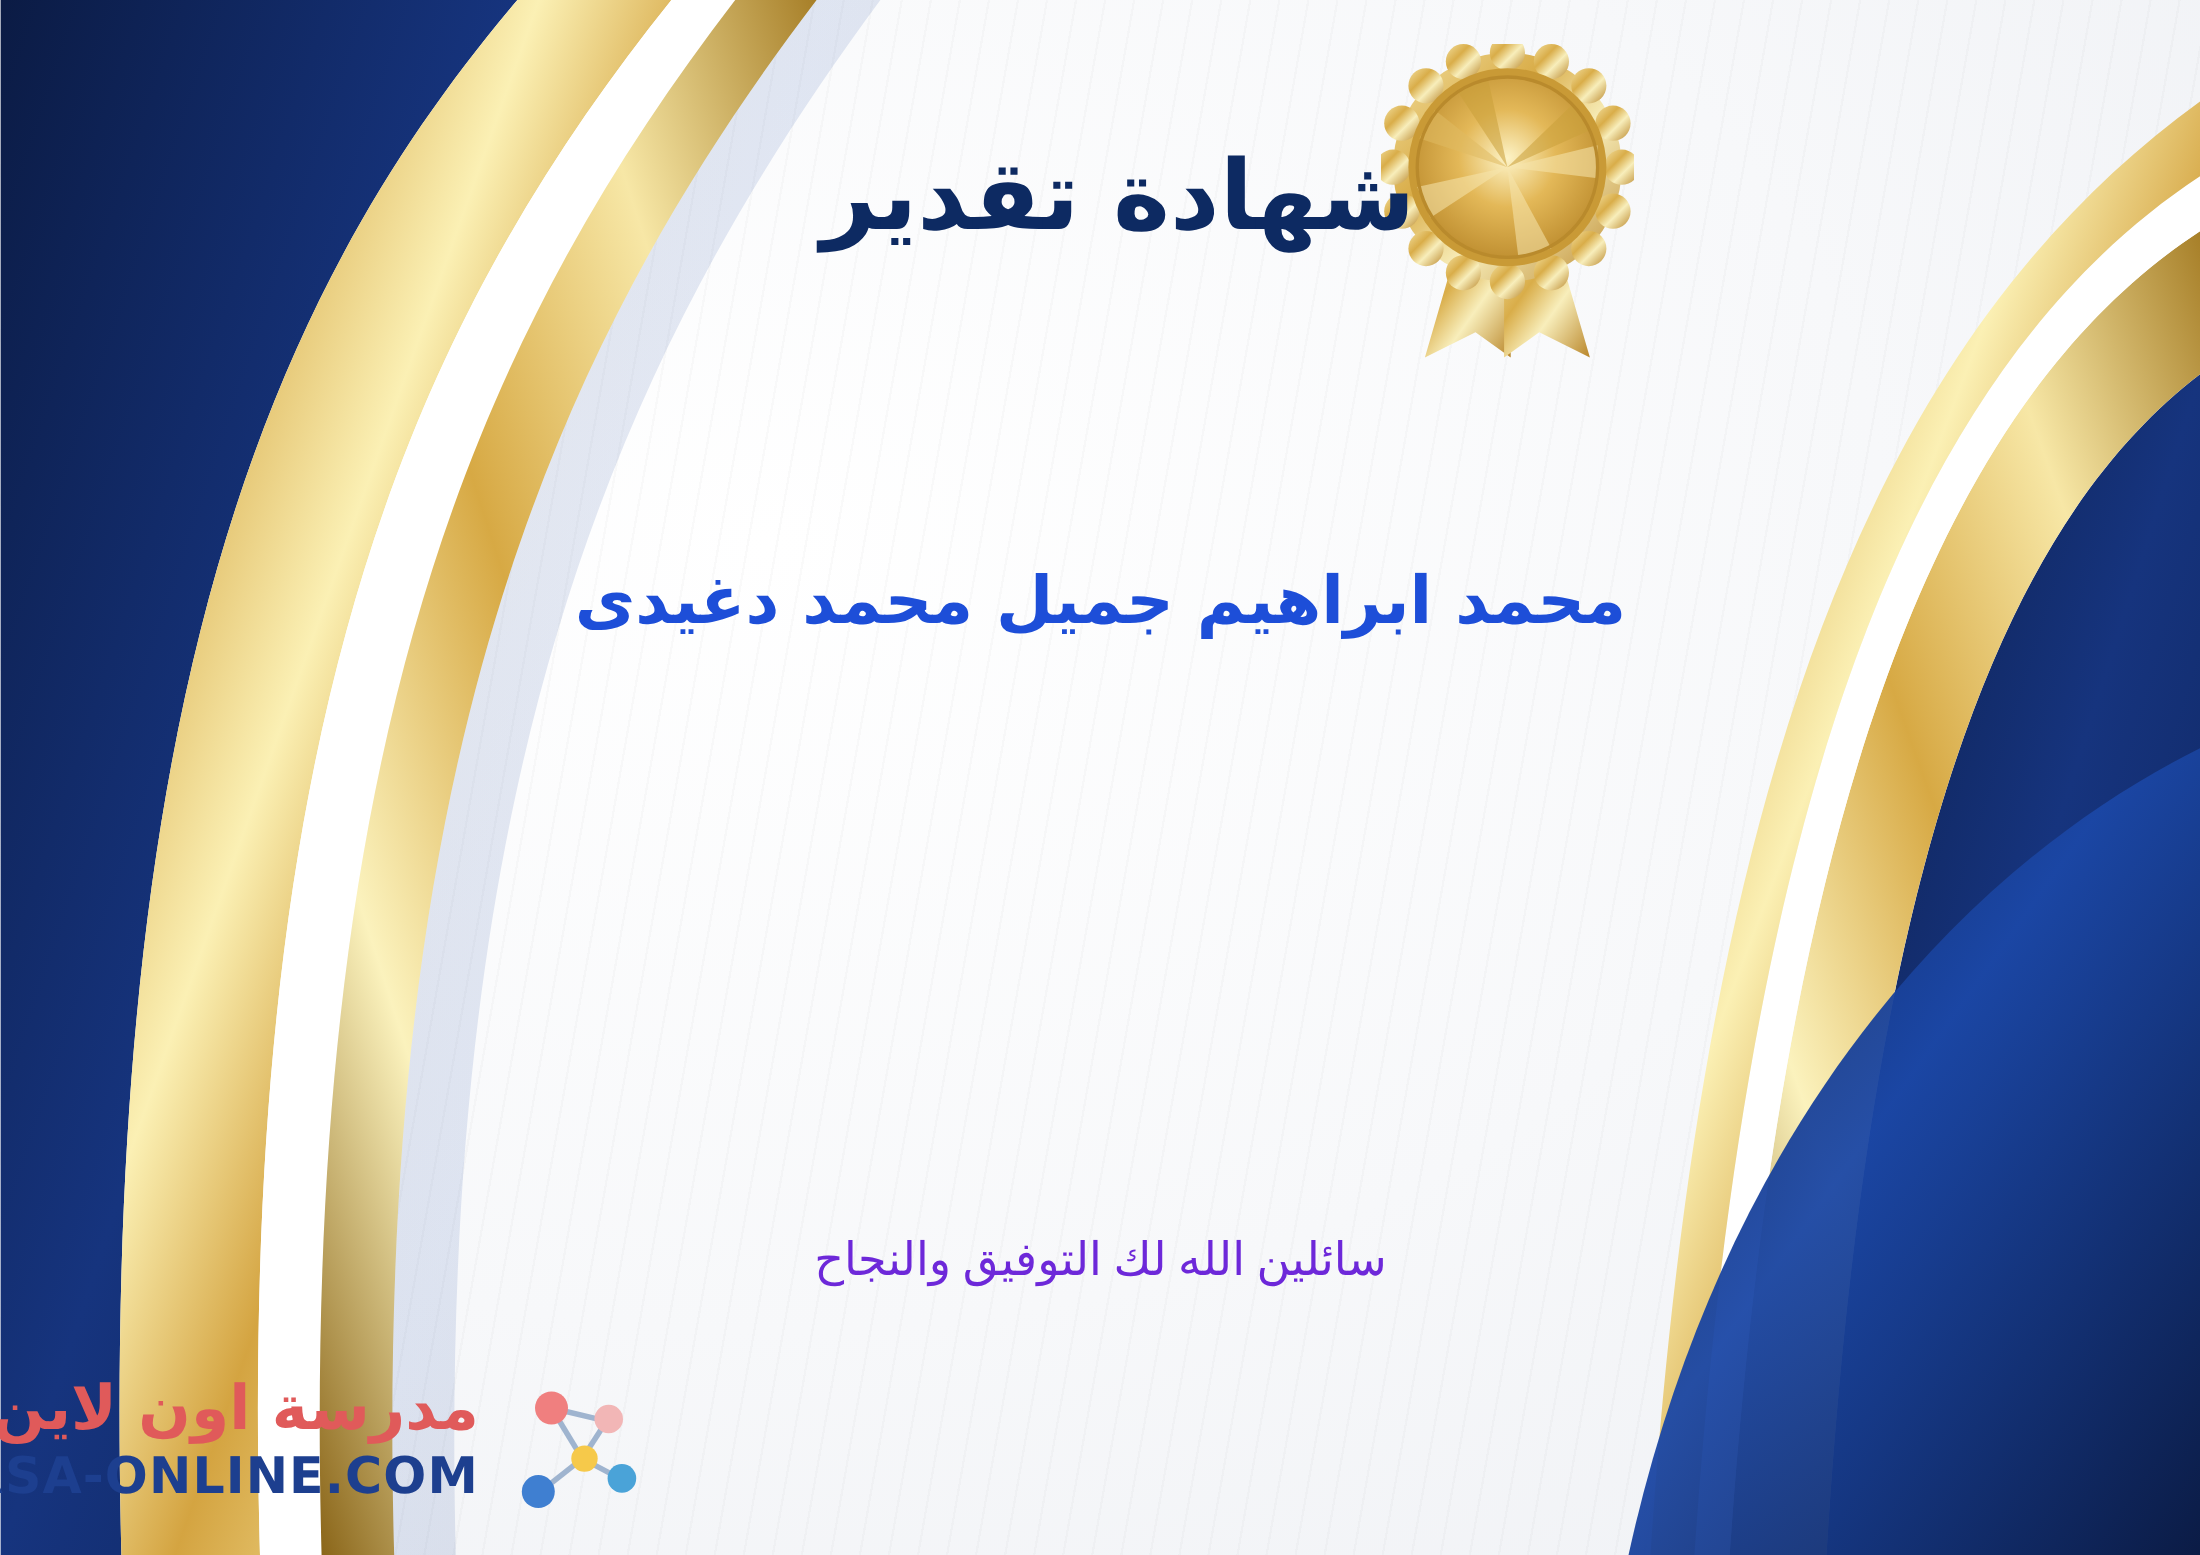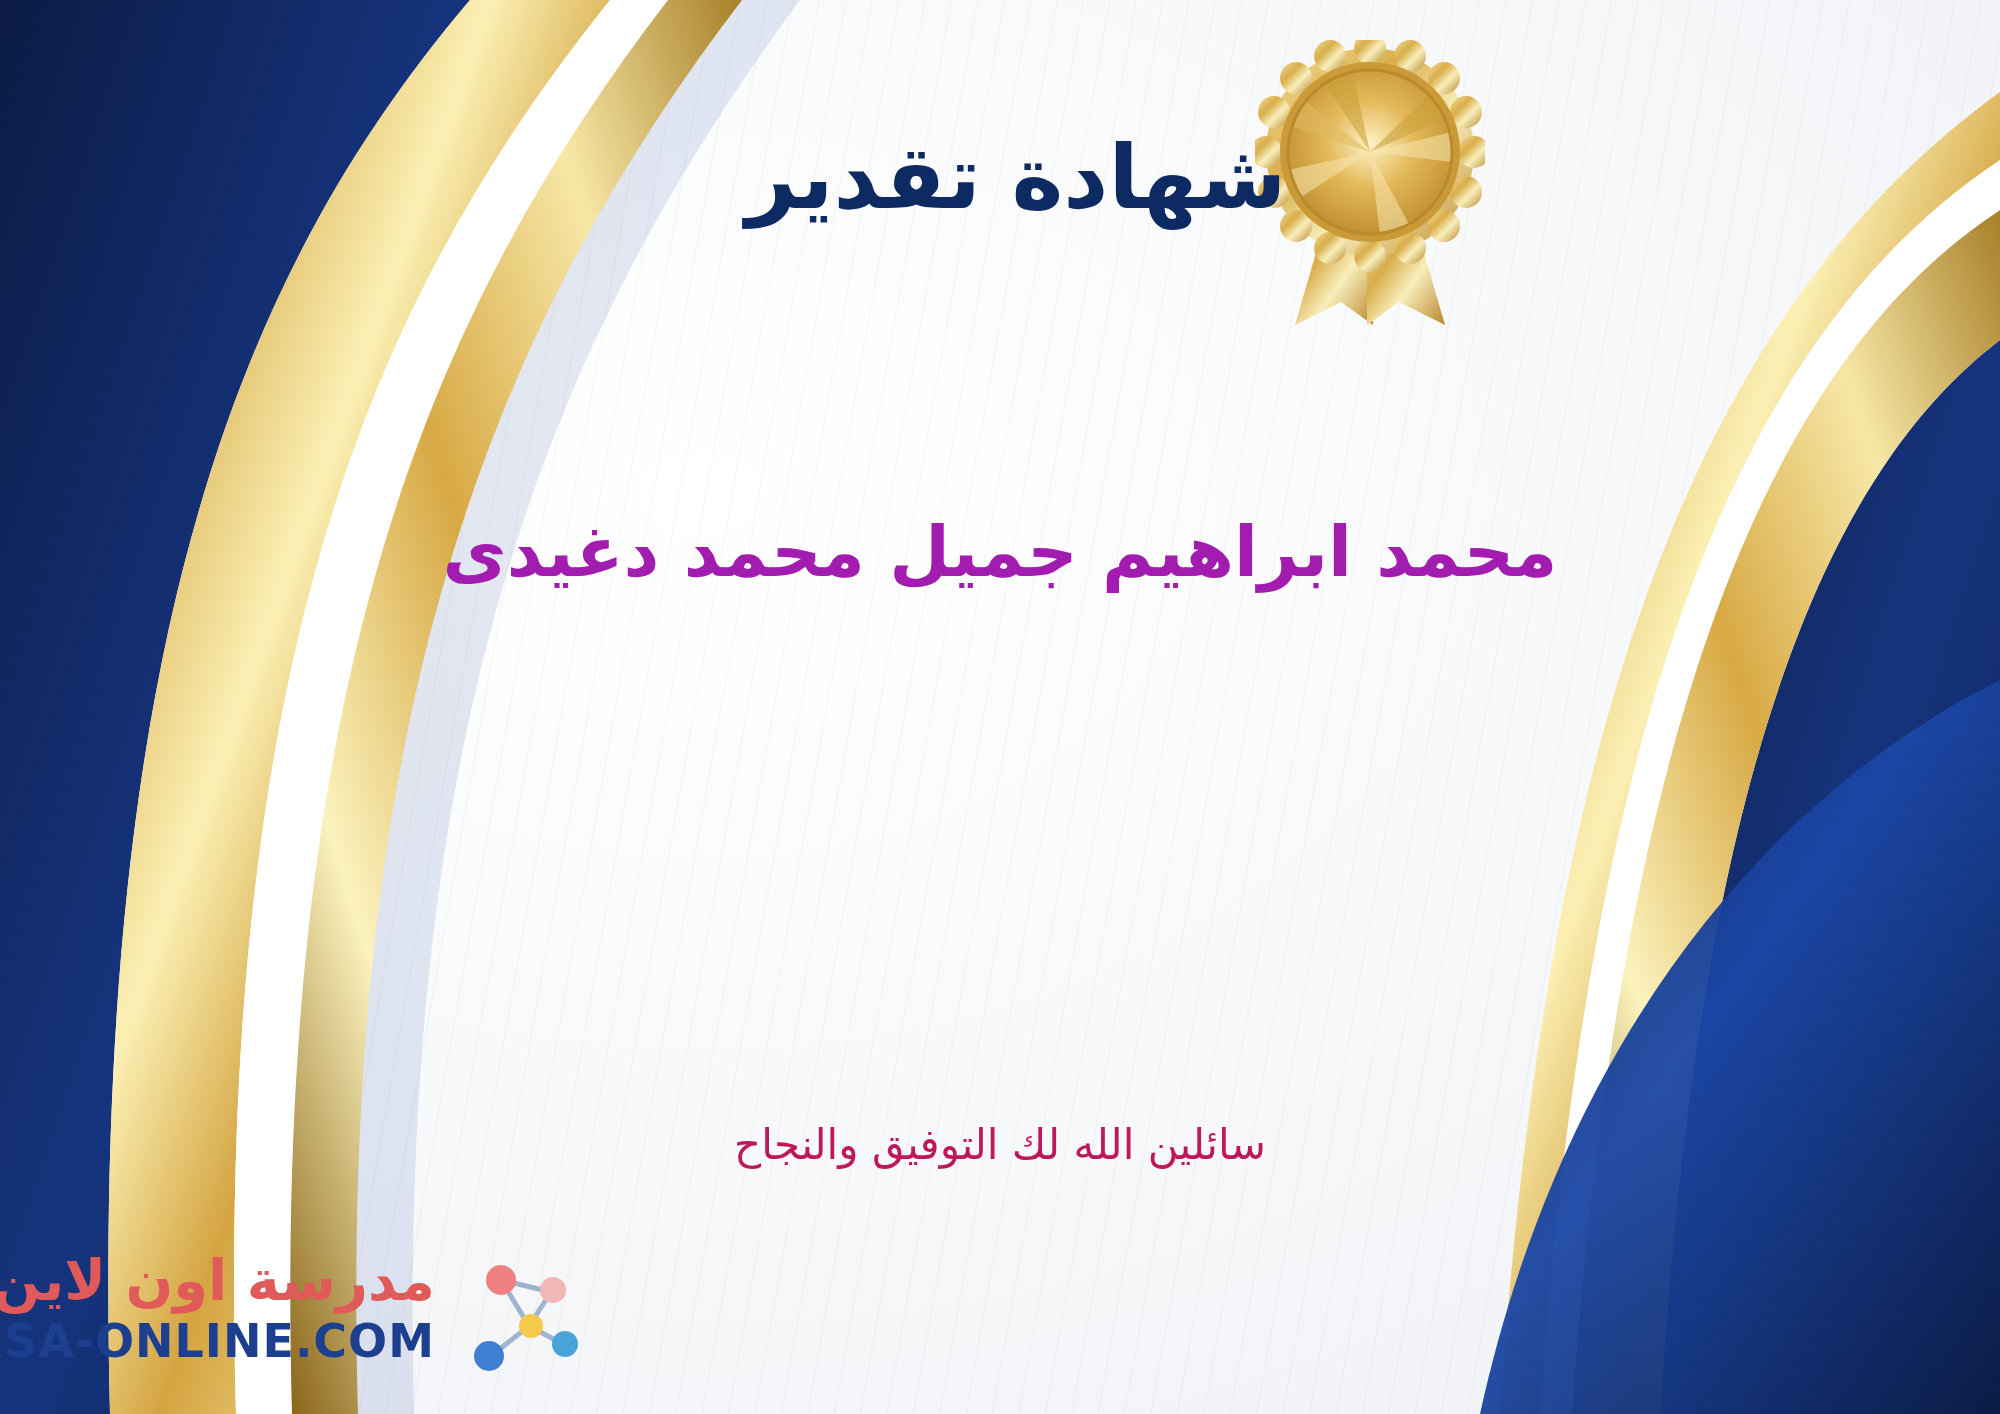--- a/index.html
+++ b/index.html
@@ -70,23 +70,23 @@
     letter-spacing: 0px;
     line-height: 1.1;
     margin-left: 32px;
   }
 
   .student-name {
     position: absolute;
     top: 510px;
     right: 0;
     left: 0;
-    font-size: 70px;
-    font-weight: 700;
-    color: #a21caf;
+    font-size: 60px;
+    font-weight: 700;
+    color: #1d4ed8;
     line-height: 1.2;
   }
 
   .body-text {
     position: absolute;
     top: 730px;
     right: 130px;
     left: 175px;
     font-size: 42px;
     font-weight: 500;
@@ -99,21 +99,22 @@
     padding: 0 14px;
   }
 
   .closing-text {
     position: absolute;
     top: 1120px;
     right: 0;
     left: 0;
     font-size: 42px;
     font-weight: 500;
-    color: #be185d;
+    color: #6d28d9;
+    font-family: Liberation Serif, serif;
   }
 
   
   .logo {
     position: absolute;
     left: 35px;
     bottom: 22px;
     width: 560px;
     height: 150px;
     direction: rtl;

